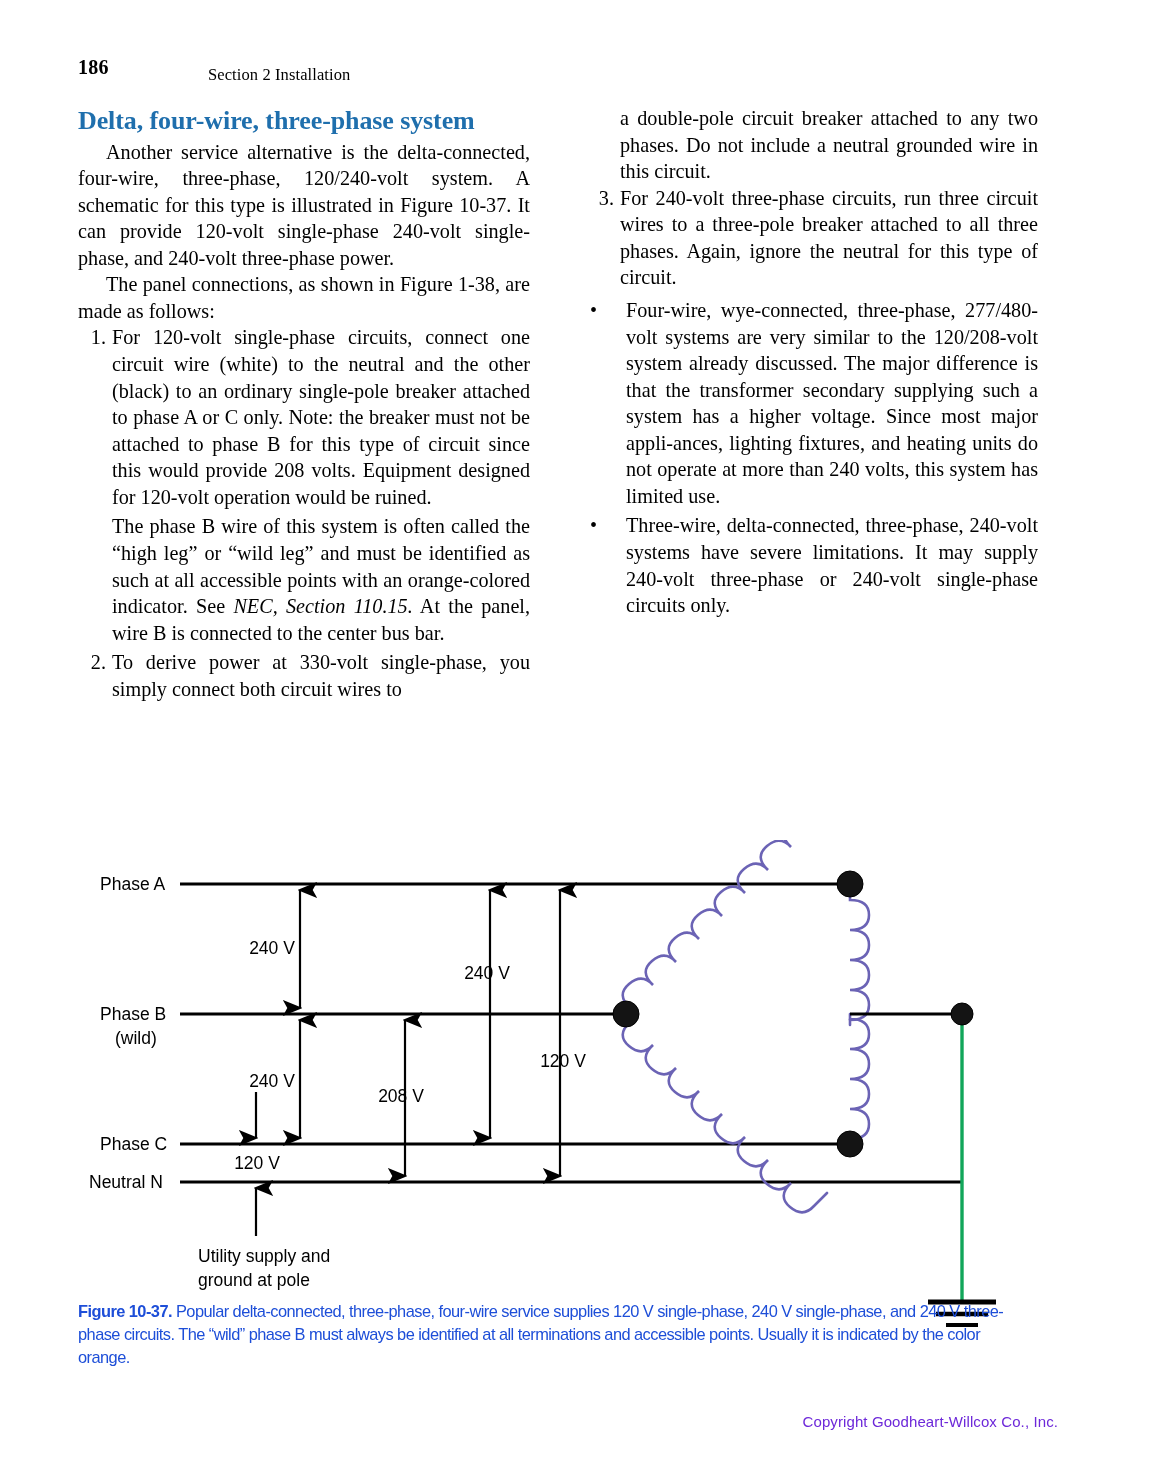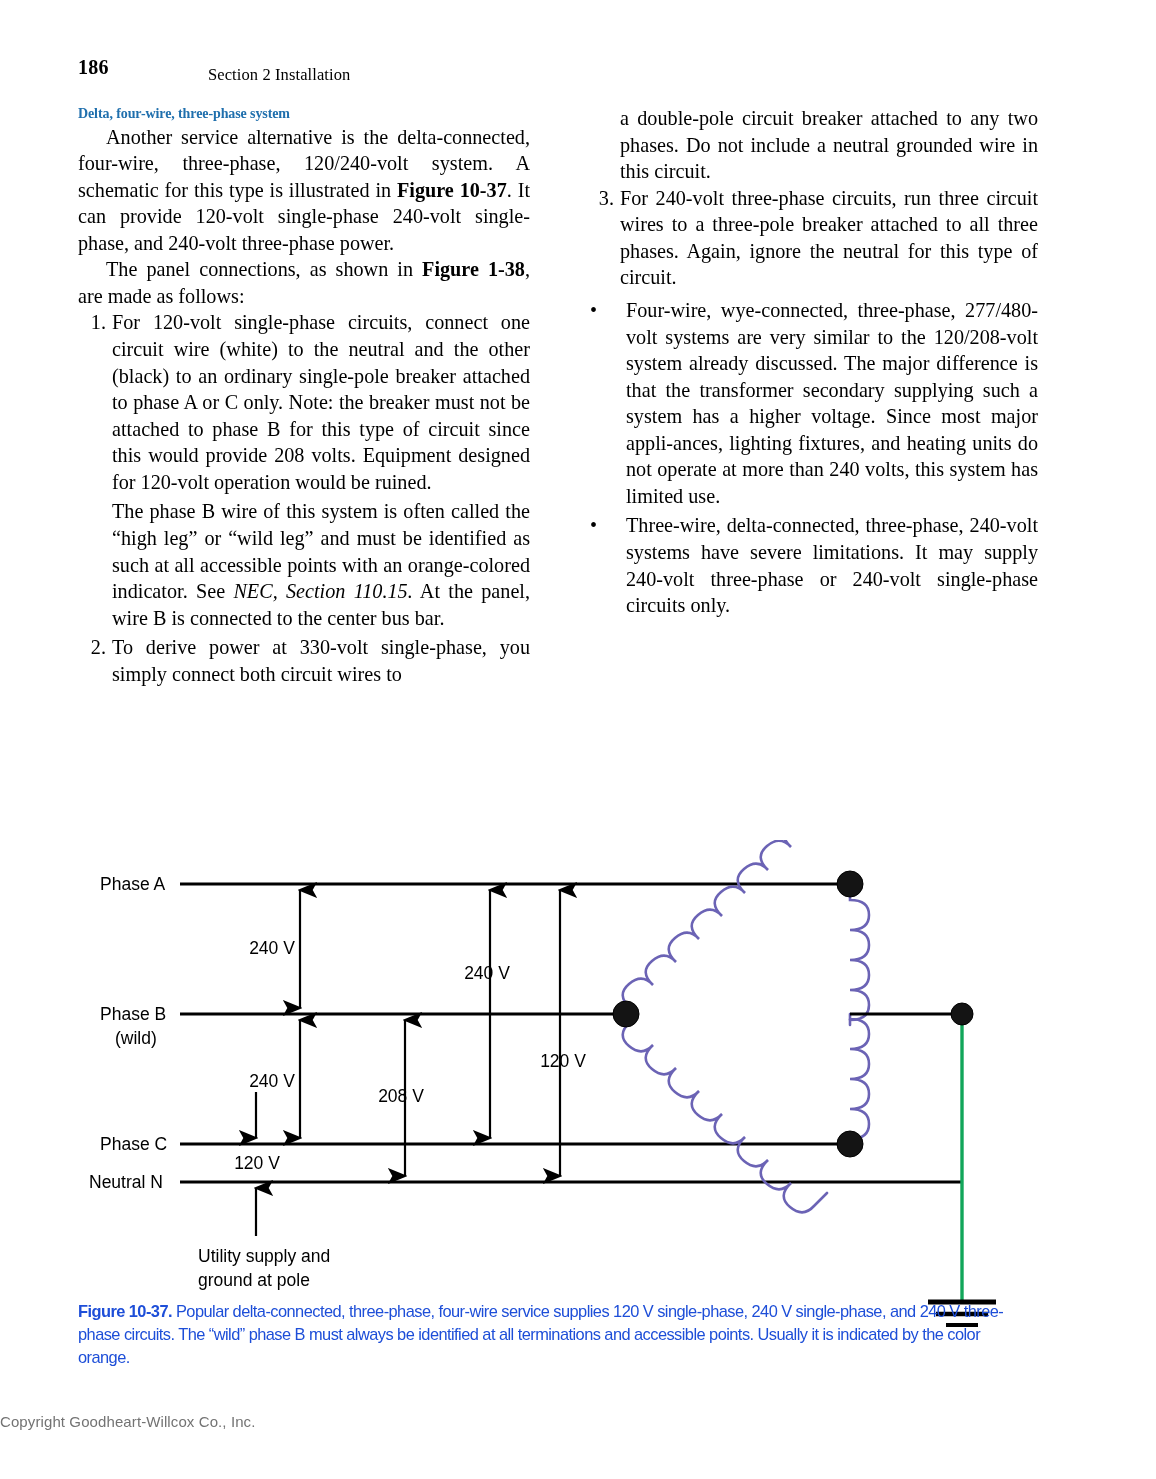--- a/index.html
+++ b/index.html
@@ -57,21 +57,21 @@
     top: 0;
     width: 452px;
   }
   .col-left  { left: 0; }
   .col-right { left: 508px; }
 
   h2.section-head {
     margin: 0 0 1px 0;
     font-family: "Liberation Serif", serif;
     font-weight: bold;
-    font-size: 14px;
+    font-size: 26px;
     color: #1f6fad;
     letter-spacing: -0.1px;
     line-height: 1.25;
   }
 
   p.body {
     margin: 0;
     font-size: 20.2px;
     line-height: 1.315;
     text-align: justify;
@@ -106,21 +106,21 @@
     font-size: 20px;
   }
   .sub {
     margin: 0;
     padding-left: 34px;
     font-size: 20.2px;
     line-height: 1.315;
     text-align: justify;
   }
 
-  b.fig-ref { font-weight: bold; margin-top: 23px; }
+  b.fig-ref { font-weight: normal; margin-top: 23px; }
   i.ital { font-style: italic; }
 
   .vspace { height: 3px; }
 
   
   .figure-wrap {
     position: absolute;
     left: 78px;
     top: 840px;
     width: 1000px;
@@ -143,25 +143,25 @@
     color: #1d4ed8;
   }
   .caption b { font-weight: bold; }
 
   
   .copyright {
     position: absolute;
     left: 0;
     top: 1413px;
     width: 1058px;
-    text-align: left;
+    text-align: right;
     font-family: "Liberation Sans", "DejaVu Sans", sans-serif;
     font-size: 15px;
     letter-spacing: 0.1px;
-    color: #737373;
+    color: #6d28d9;
   }
 
   
   .dlabel {
     font-family: "Liberation Sans", "DejaVu Sans", sans-serif;
     font-size: 17.5px;
     fill: #000;
   }
   .dvolt {
     font-family: "Liberation Sans", "DejaVu Sans", sans-serif;

